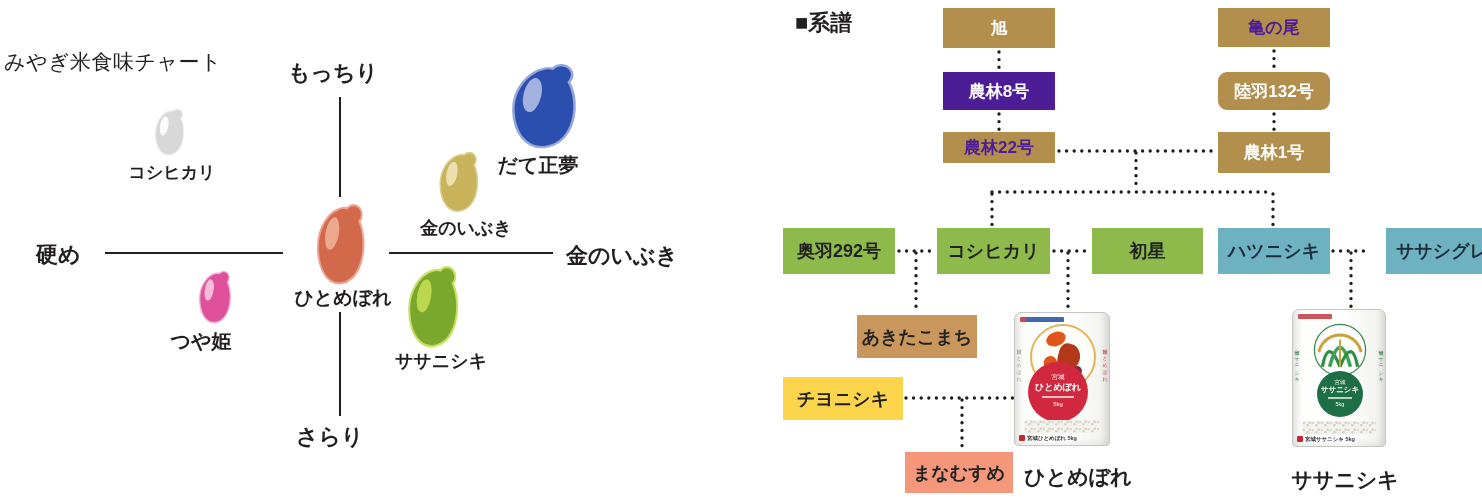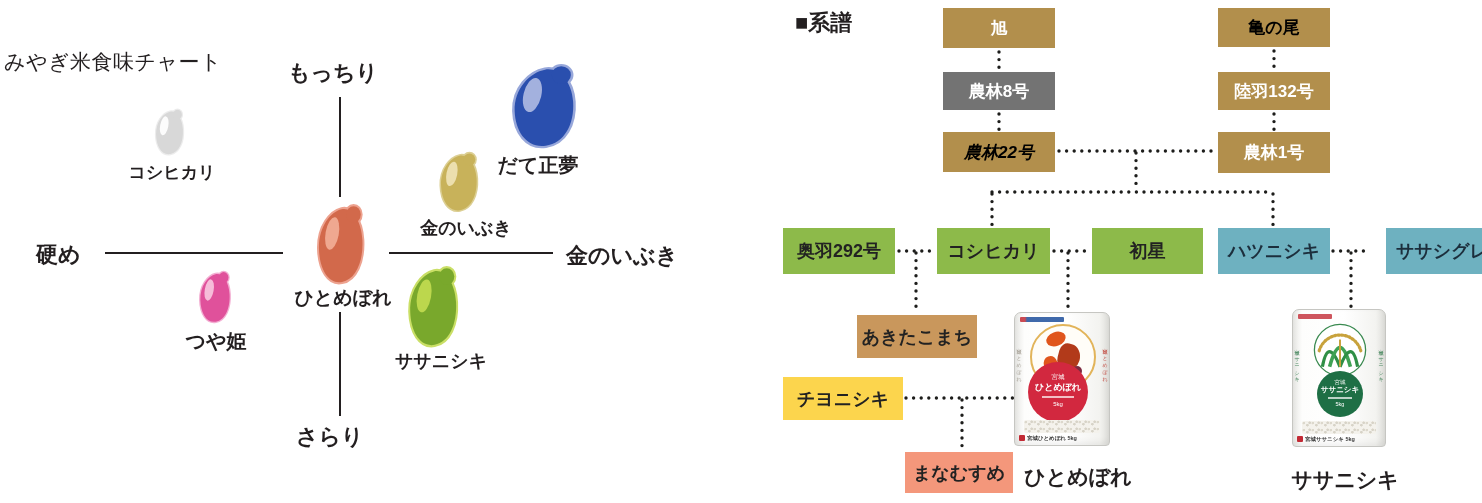--- a/index.html
+++ b/index.html
@@ -149,30 +149,30 @@
       <circle cx="72" cy="18" r="13" fill="#79a82c"></circle>
       <ellipse cx="33" cy="48" rx="12" ry="26" transform="rotate(12 33 48)" fill="#bcd74d"></ellipse>
     </g>
       </svg>
   </div>
 
   <div class="abs grain-label" style="left:117px;top:161px;width:110px;font-size:17px;">コシヒカリ</div>
   <div class="abs grain-label" style="left:488px;top:152px;width:100px;font-size:20px;">だて正夢</div>
   <div class="abs grain-label" style="left:406px;top:216px;width:120px;font-size:18px;">金のいぶき</div>
   <div class="abs grain-label" style="left:287px;top:285px;width:112px;font-size:19px;">ひとめぼれ</div>
-  <div class="abs grain-label" style="left:176px;top:328px;width:80px;font-size:20px;">つや姫</div>
+  <div class="abs grain-label" style="left:161px;top:328px;width:80px;font-size:20px;">つや姫</div>
   <div class="abs grain-label" style="left:385px;top:349px;width:112px;font-size:18px;">ササニシキ</div>
 
   <div class="abs gen-title" style="left:795px;top:8px;">■系譜</div>
 
   <div class="abs gbox" style="left: 943px; top: 8px; width: 112px; height: 40px; background-color: rgb(178, 143, 76); color: rgb(255, 255, 255);">旭</div>
-  <div class="abs gbox" style="left: 943px; top: 72px; width: 112px; height: 38px; background-color: #737373; color: rgb(255, 255, 255);">農林8号</div>
-  <div class="abs gbox" style="left: 943px; top: 132px; width: 112px; height: 40px; background-color: rgb(178, 143, 76); color: #000000; font-style: italic;">農林22号</div>
-  <div class="abs gbox" style="left: 1218px; top: 8px; width: 112px; height: 39px; background-color: rgb(178, 143, 76); color: #000000;">亀の尾</div>
-  <div class="abs gbox" style="left: 1218px; top: 72px; width: 112px; height: 38px; background-color: rgb(178, 143, 76); color: rgb(255, 255, 255);">陸羽132号</div>
+  <div class="abs gbox" style="left: 943px; top: 72px; width: 112px; height: 38px; background-color: #4c1d95; color: rgb(255, 255, 255);">農林8号</div>
+  <div class="abs gbox" style="left: 943px; top: 132px; width: 112px; height: 31px; background-color: rgb(178, 143, 76); color: #4c1d95;">農林22号</div>
+  <div class="abs gbox" style="left: 1218px; top: 8px; width: 112px; height: 39px; background-color: rgb(178, 143, 76); color: #4c1d95;">亀の尾</div>
+  <div class="abs gbox" style="left: 1218px; top: 72px; width: 112px; height: 38px; background-color: rgb(178, 143, 76); color: rgb(255, 255, 255); border-radius: 9px;">陸羽132号</div>
   <div class="abs gbox" style="left: 1218px; top: 132px; width: 112px; height: 41px; background-color: rgb(178, 143, 76); color: rgb(255, 255, 255);">農林1号</div>
 
   <div class="abs gbox mid" style="left: 783px; top: 228px; width: 112px; height: 46px; background-color: rgb(141, 186, 74); color: rgb(34, 34, 34);">奥羽292号</div>
   <div class="abs gbox mid" style="left: 937px; top: 228px; width: 113px; height: 46px; background-color: rgb(141, 186, 74); color: rgb(34, 34, 34);">コシヒカリ</div>
   <div class="abs gbox mid" style="left: 1092px; top: 228px; width: 111px; height: 46px; background-color: rgb(141, 186, 74); color: rgb(34, 34, 34);">初星</div>
   <div class="abs gbox mid" style="left: 1218px; top: 228px; width: 112px; height: 46px; background-color: rgb(110, 177, 192); color: rgb(28, 46, 60);">ハツニシキ</div>
   <div class="abs gbox mid" style="left: 1370px; top: 228px; width: 112px; height: 46px; background-color: rgb(110, 177, 192); color: rgb(28, 46, 60); margin-left: 16px;">ササシグレ</div>
 
   <div class="abs gbox mid" style="left: 857px; top: 315px; width: 120px; height: 43px; background-color: rgb(201, 151, 92); color: rgb(34, 34, 34);">あきたこまち</div>
   <div class="abs gbox mid" style="left: 783px; top: 377px; width: 120px; height: 43px; background-color: rgb(252, 213, 77); color: rgb(34, 34, 34);">チヨニシキ</div>

